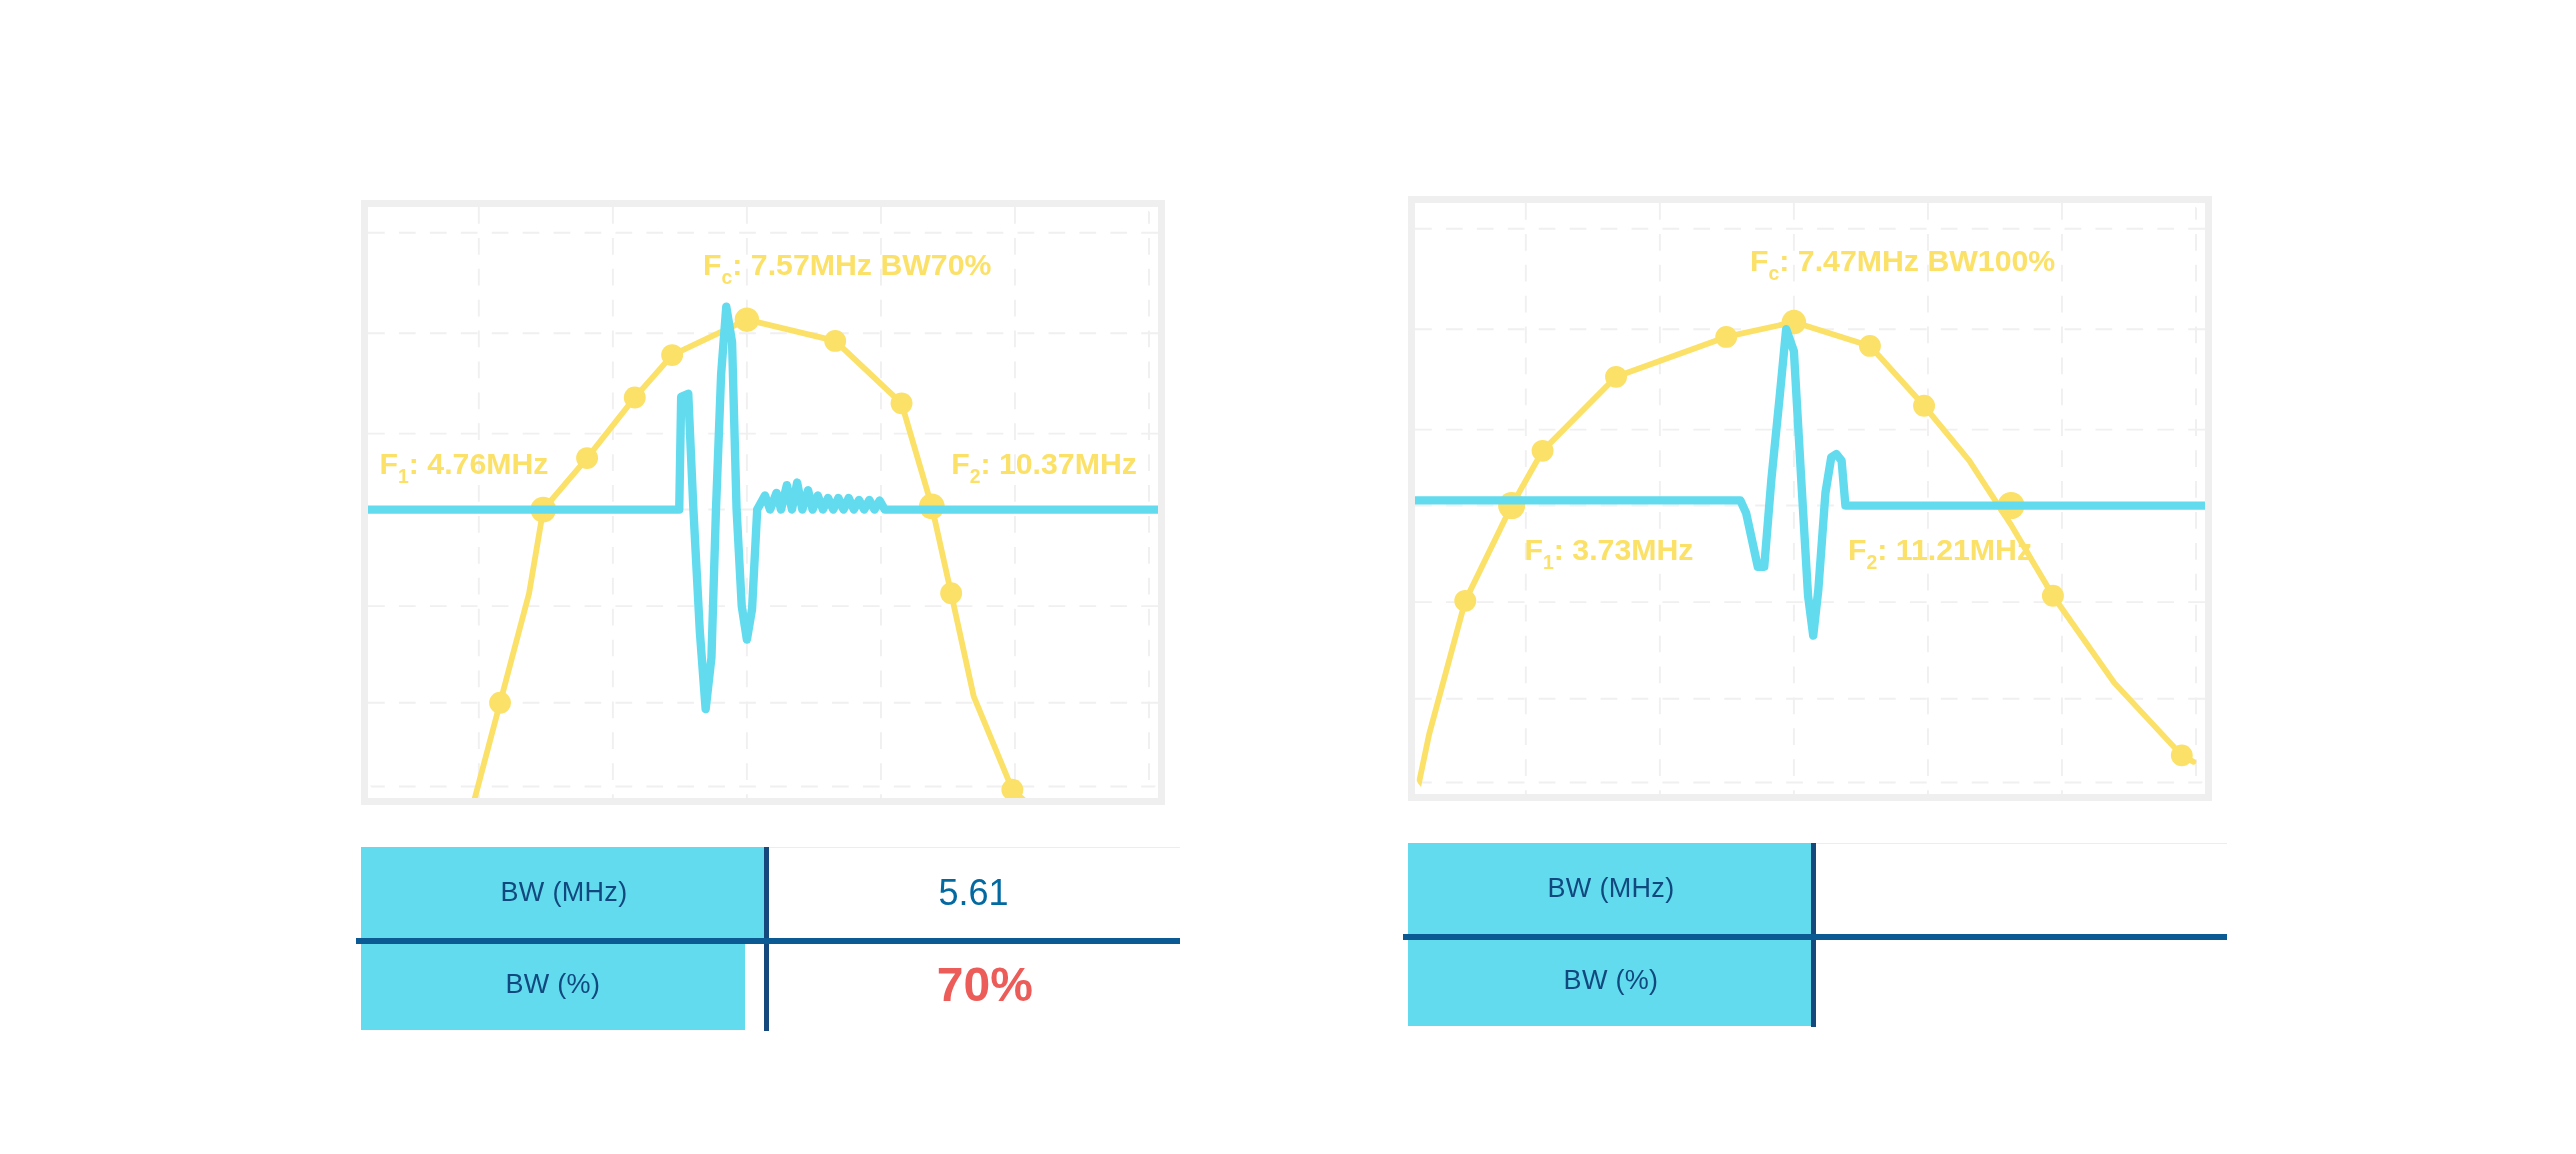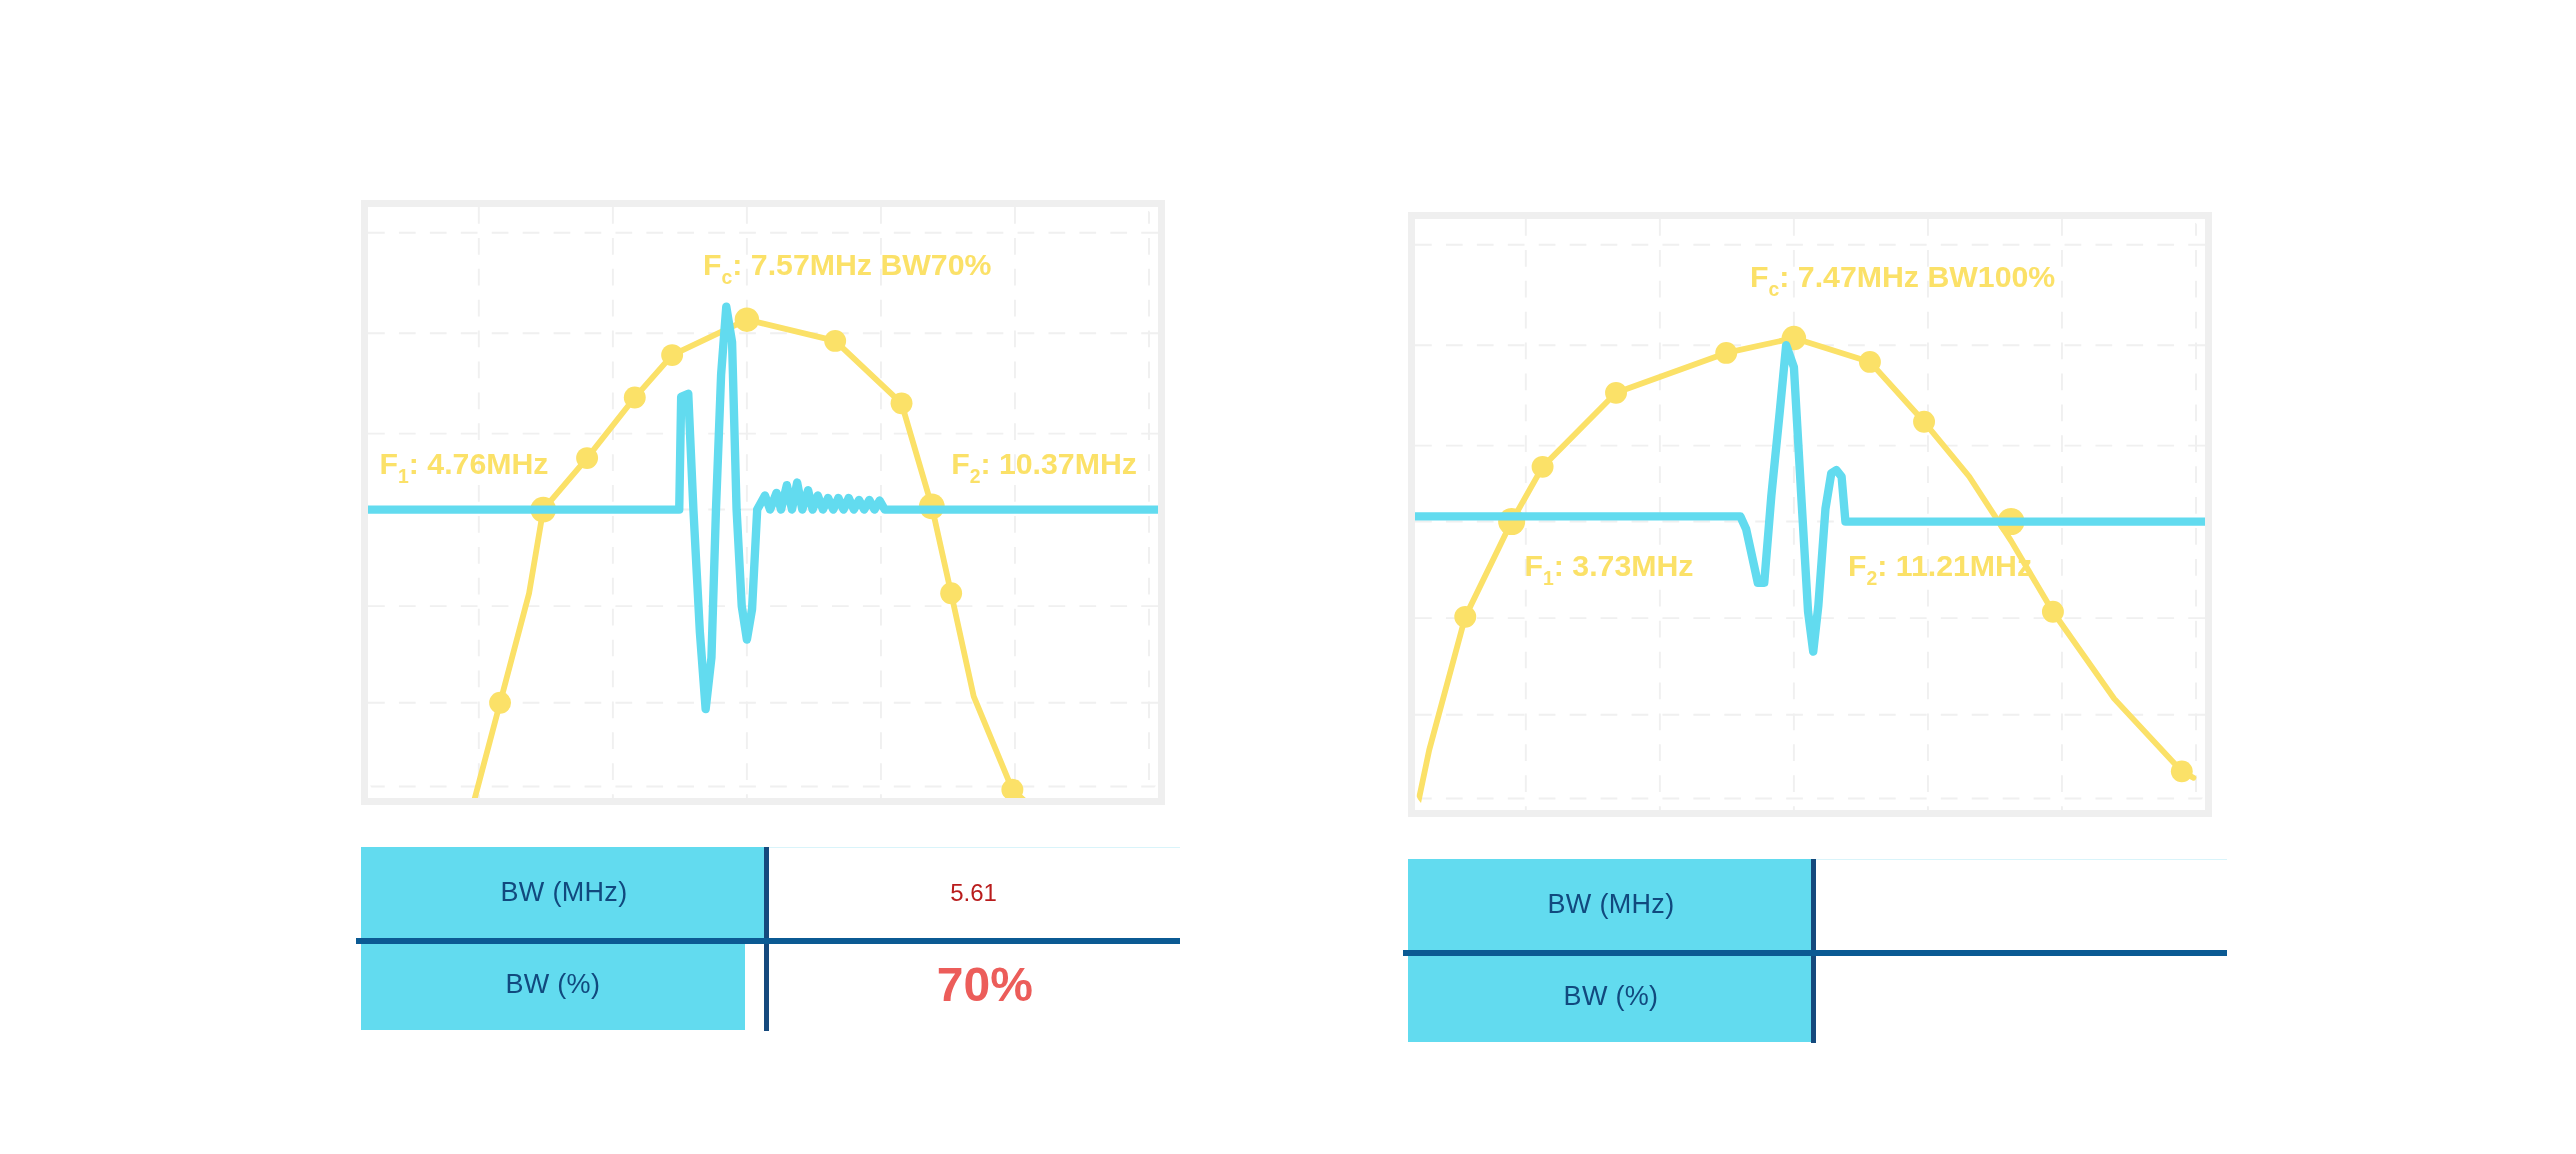--- a/index.html
+++ b/index.html
@@ -9,21 +9,21 @@
     font-family:"Liberation Sans", sans-serif;
     overflow:hidden;
     position:relative;
   }
   .panels{
     position:absolute;
     left:0;top:0;width:2576px;height:1154px;
   }
   .module{ position:absolute; }
   #module-left{ left:361px; top:200px; }
-  #module-right{ left:1408px; top:212px; }
+  #module-right{ left:1408px; top:196px; }
 
   .chart-frame{
     position:relative;
     width:804px;height:605px;
     background:#ffffff;
     border:7px solid #efefef;
     box-sizing:border-box;
   }
   .chart-plot{
     position:absolute;
@@ -62,22 +62,22 @@
     width:406px;height:91px;
     background:#62dbef;
     display:flex;align-items:center;justify-content:center;
     color:#11497e;
     font-size:27px;
     letter-spacing:0.3px;
   }
   .bw-value{
     width:413px;height:91px;
     display:flex;align-items:center;justify-content:center;
-    color:#b91c1c;
-    font-size:24px;
+    color:#0369a1;
+    font-size:36px;
   }
   .bw-value.pct{
     color:#ec5d5a;
     font-weight:bold;
     font-size:48px;
   }
 </style>
 </head>
 <body>
 

